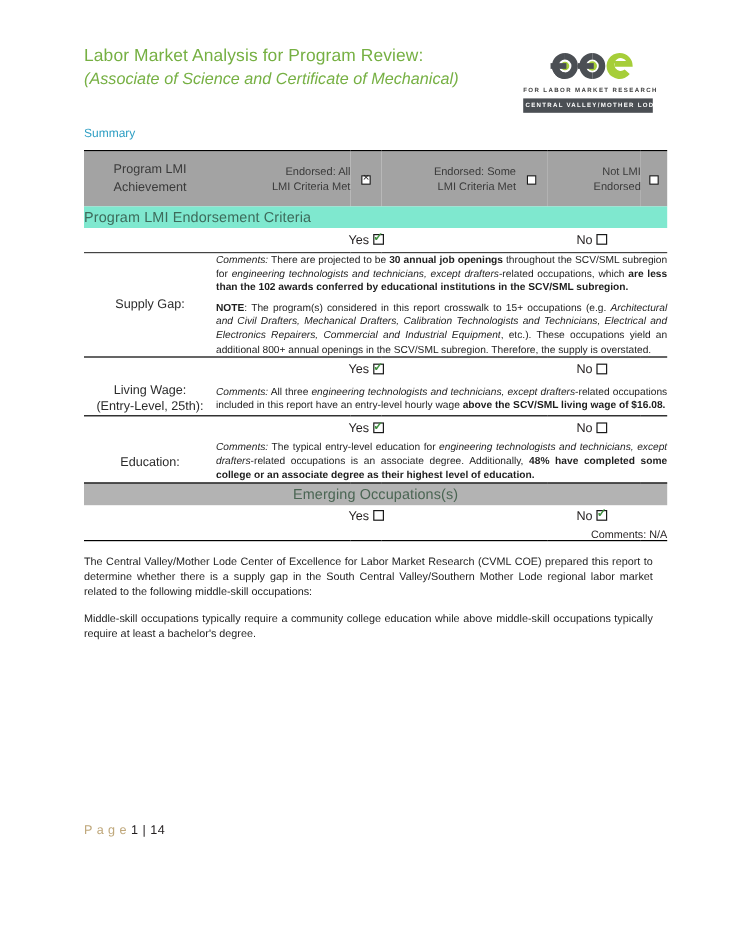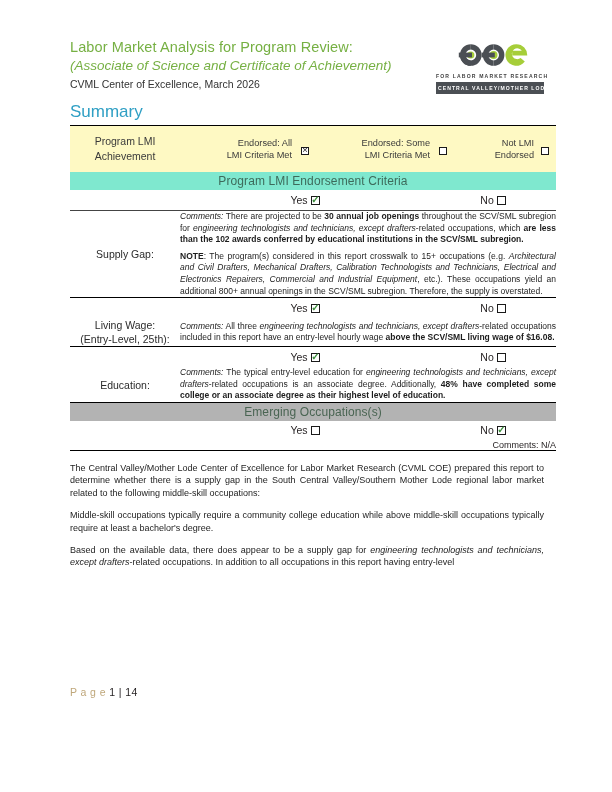--- a/index.html
+++ b/index.html
@@ -82,60 +82,59 @@
     letter-spacing: 1.05px;
     font-weight: bold;
     text-align: center;
     padding: 3px 2px;
     margin-top: 3px;
     white-space: nowrap;
   }
 
   
   .summary-h {
-    font-size: 17px;
+    font-size: 10px;
     color: #2f9fc4;
     margin: 9px 0 4px 0;
     line-height: 18px;
   }
 
   
   table.lmi {
     width: 100%;
     border-collapse: collapse;
     table-layout: fixed;
   }
   table.lmi td {
     vertical-align: middle;
     padding: 0;
   }
   .band-top { border-top: 1.3px solid #000; }
   .band-bot { border-bottom: 1.3px solid #000; }
 
   .endorse-row td {
-    background: #fef9c3;
+    background: #a3a3a3;
     height: 46px;
   }
   .endorse-label {
     font-size: 10.5px;
     text-align: center;
     line-height: 15px;
     color: #3a3a3a;
   }
   .endorse-opt {
     font-size: 9.2px;
     text-align: right;
     line-height: 12.5px;
     color: #3a3a3a;
   }
   .cb-cell { text-align: center; }
 
   .criteria-band td {
     background: #7fe8cf;
-    text-align: center;
     font-size: 12px;
     color: #3d6b5b;
     height: 18px;
     line-height: 18px;
     letter-spacing: .1px;
   }
   .emerging-band td {
     background: #b3b3b3;
     text-align: center;
     font-size: 12px;
@@ -262,22 +261,21 @@
   .footer .pnum { color: #231f20; }
 </style>
 </head>
 <body>
 
 <div class="page">
 
   <div class="header">
     <div class="title-block">
       <div class="title-line1">Labor Market Analysis for Program Review:</div>
-      <div class="title-line3">(Associate of Science and Certificate of Achievement)</div>
-      <div class="title-line4">CVML Center of Excellence, March 2026</div>
+      <div class="title-line3">(Associate of Science and Certificate of Mechanical)</div>
     </div>
 
     <div class="logo">
       <svg class="logo-mark" width="96" height="30" viewBox="0 0 160 50">
 
         <path d="M30 25 a18 18 0 1 0 18 -18 l0 9 a9 9 0 1 1 -9 9 z" fill="#4b4f54"></path>
         <path d="M48 7 a18 18 0 0 0 -18 18 a18 18 0 0 0 18 18 l0 -9 a9 9 0 0 1 0 -18 z" fill="#4b4f54"></path>
         <circle cx="48" cy="25" r="6" fill="#a6ce39"></circle>
 
         <path d="M86 7 a18 18 0 0 0 0 36 l0 -9 a9 9 0 0 1 0 -18 z" fill="#4b4f54"></path>
@@ -423,21 +421,20 @@
     </tr>
     <tr class="emerg-comment band-bot">
       <td colspan="7">Comments: N/A</td>
     </tr>
   </tbody>
     </table>
 
   <div class="bodytext">
     <p>The Central Valley/Mother Lode Center of Excellence for Labor Market Research (CVML COE) prepared this report to determine whether there is a supply gap in the South Central Valley/Southern Mother Lode regional labor market related to the following middle-skill occupations:</p>
     <p>Middle-skill occupations typically require a community college education while above middle-skill occupations typically require at least a bachelor's degree.</p>
-    <p class="tight">Based on the available data, there does appear to be a supply gap for <i>engineering technologists and technicians, except drafters</i>-related occupations. In addition to all occupations in this report having entry-level</p>
   </div>
 
   <div class="footer">
     <span class="pword">P a g e</span>
     <span class="pnum">1 | 14</span>
   </div>
 
 </div>
 
 </body></html>

